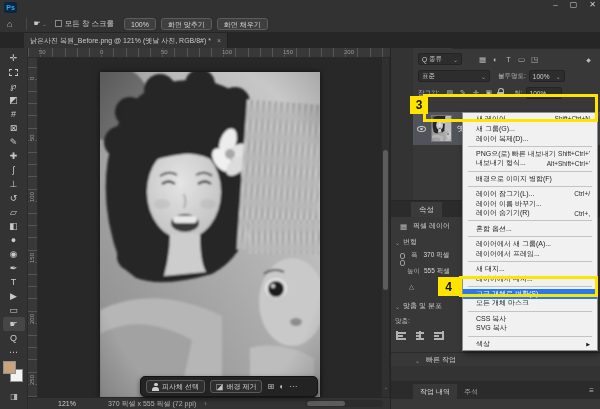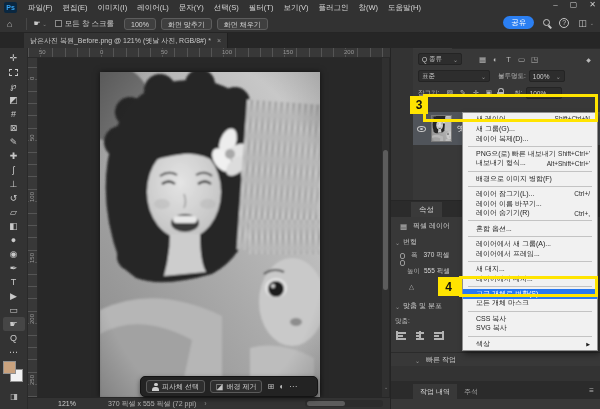--- a/index.html
+++ b/index.html
@@ -107,59 +107,39 @@
   .ybox{border:3px solid #ffe400;z-index:50;pointer-events:none}
   .ybadge{background:#ffe400;color:#111;font-weight:bold;display:flex;align-items:center;justify-content:center;z-index:51;font-size:12px;font-family:"Liberation Sans",sans-serif}
 </style>
 </head>
 <body>
 
 <div id="app">
 
   <div class="ab menubar">
     <div class="pslogo">Ps</div>
-    <div id="menubar-items" style="display:flex">
-        <span class="mitem">파일(F)</span>
-        <span class="mitem">편집(E)</span>
-        <span class="mitem">이미지(I)</span>
-        <span class="mitem">레이어(L)</span>
-        <span class="mitem">문자(Y)</span>
-        <span class="mitem">선택(S)</span>
-        <span class="mitem">필터(T)</span>
-        <span class="mitem">보기(V)</span>
-        <span class="mitem">플러그인</span>
-        <span class="mitem">창(W)</span>
-        <span class="mitem">도움말(H)</span>
-      </div>
     <div class="winbtns">
       <span>–</span>
       <span>▢</span>
       <span>✕</span>
     </div>
   </div>
 
   <div class="ab optionsbar">
     <span style="margin:0 8px 0 7px;font-size:9px">⌂</span>
     <span class="osep"></span>
     <span style="font-size:8px">☛</span>
     <span style="font-size:5px;margin:0 8px 0 2px;color:#999">⌄</span>
     <span class="cb"></span>
     <span style="margin-right:10px">모든 창 스크롤</span>
     <span class="obtn">100%</span>
     <span class="obtn">화면 맞추기</span>
     <span class="obtn">화면 채우기</span>
   </div>
 
-  <div class="hdr-right">
-    <span class="share">공유</span>
-    <span class="mag"></span>
-    <span class="helpc">?</span>
-    <span style="font-size:9px;color:#c6c6c6">◫</span>
-    <span style="font-size:5px;color:#999;margin-left:-6px">⌄</span>
-  </div>
 
   <div class="ab tabrow">
     <div class="doctab">
       <span>낡은사진 복원_Before.png @ 121% (옛날 사진, RGB/8#) *</span>
       <span class="x">×</span>
     </div>
   </div>
 
   <div class="ab toolbar">
     <div id="tools">

